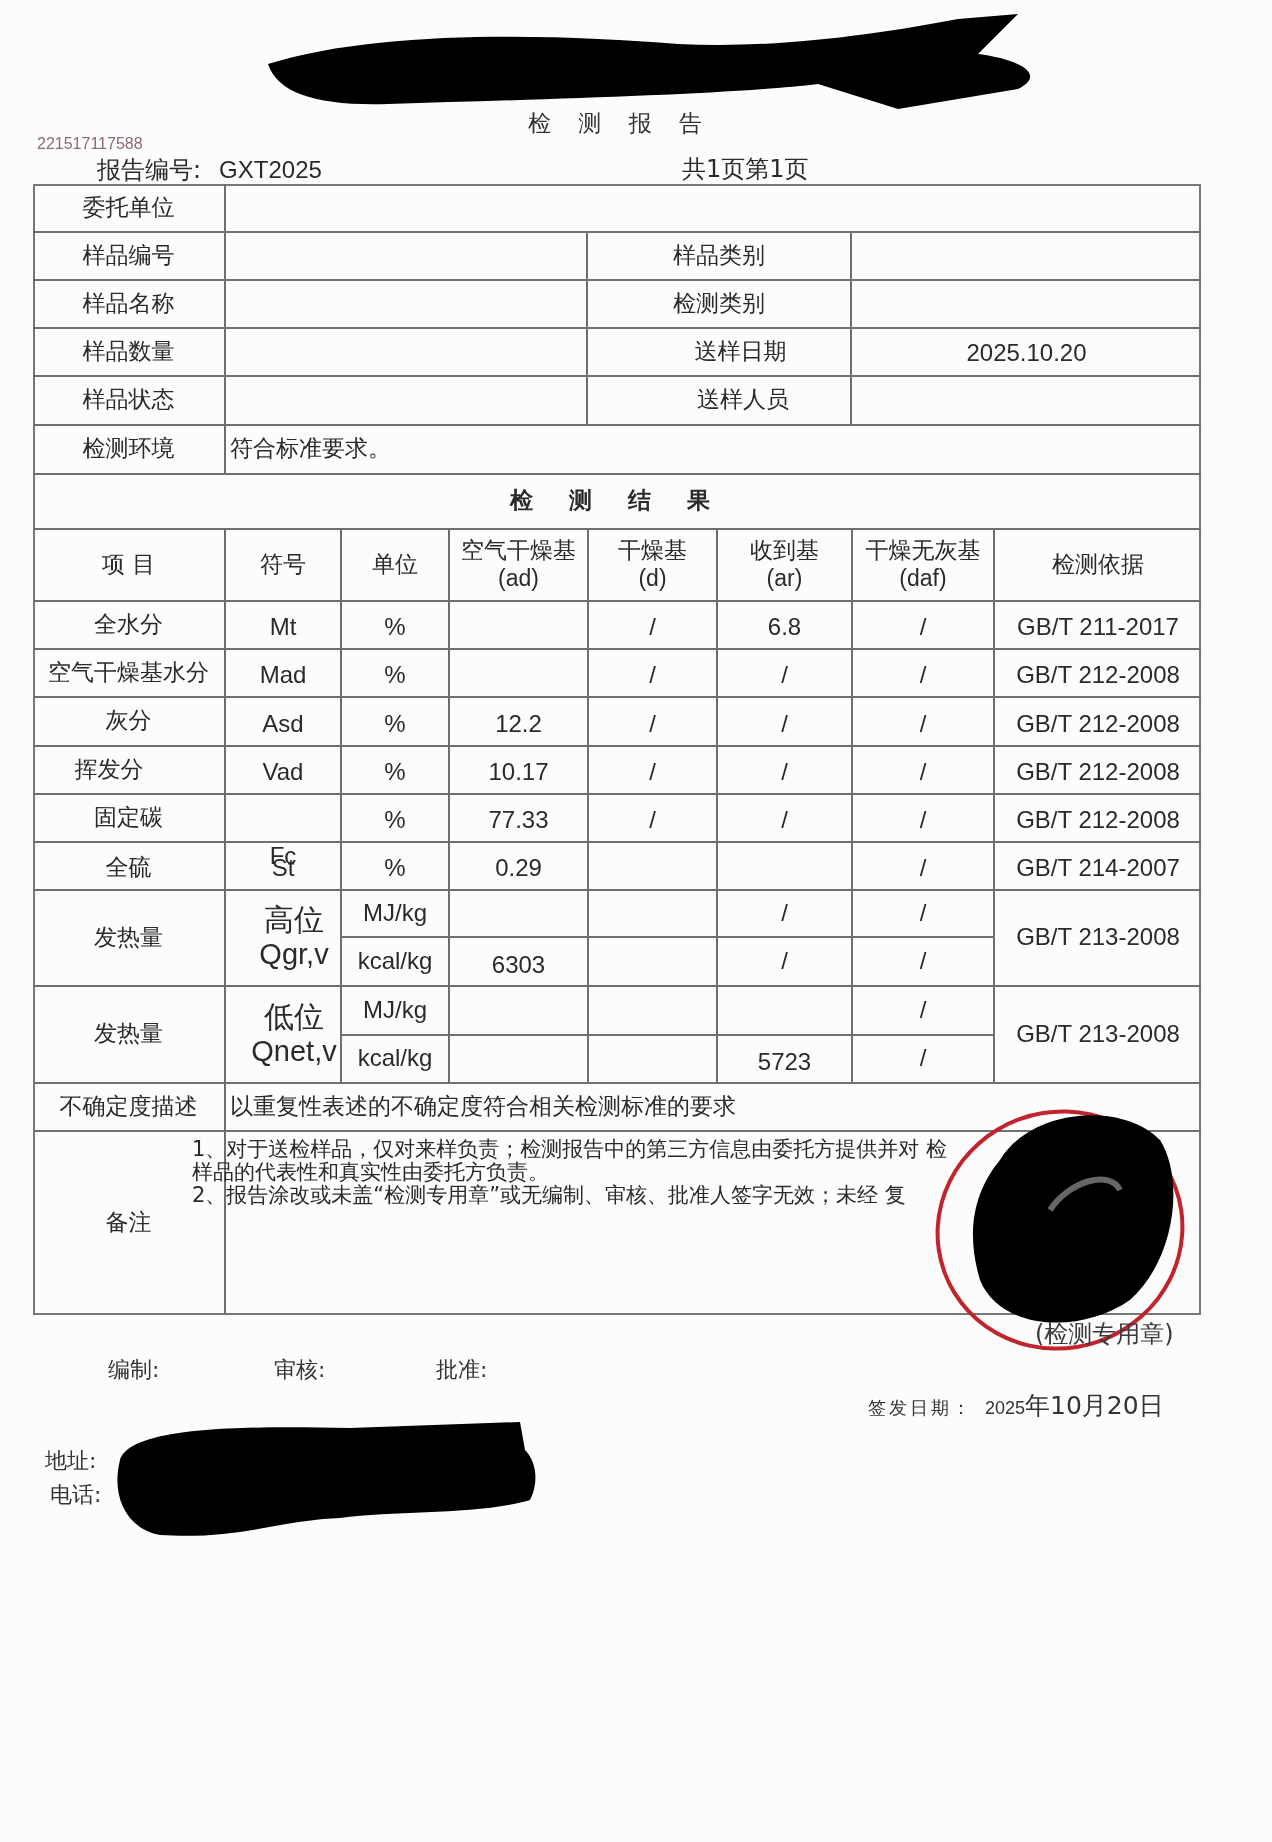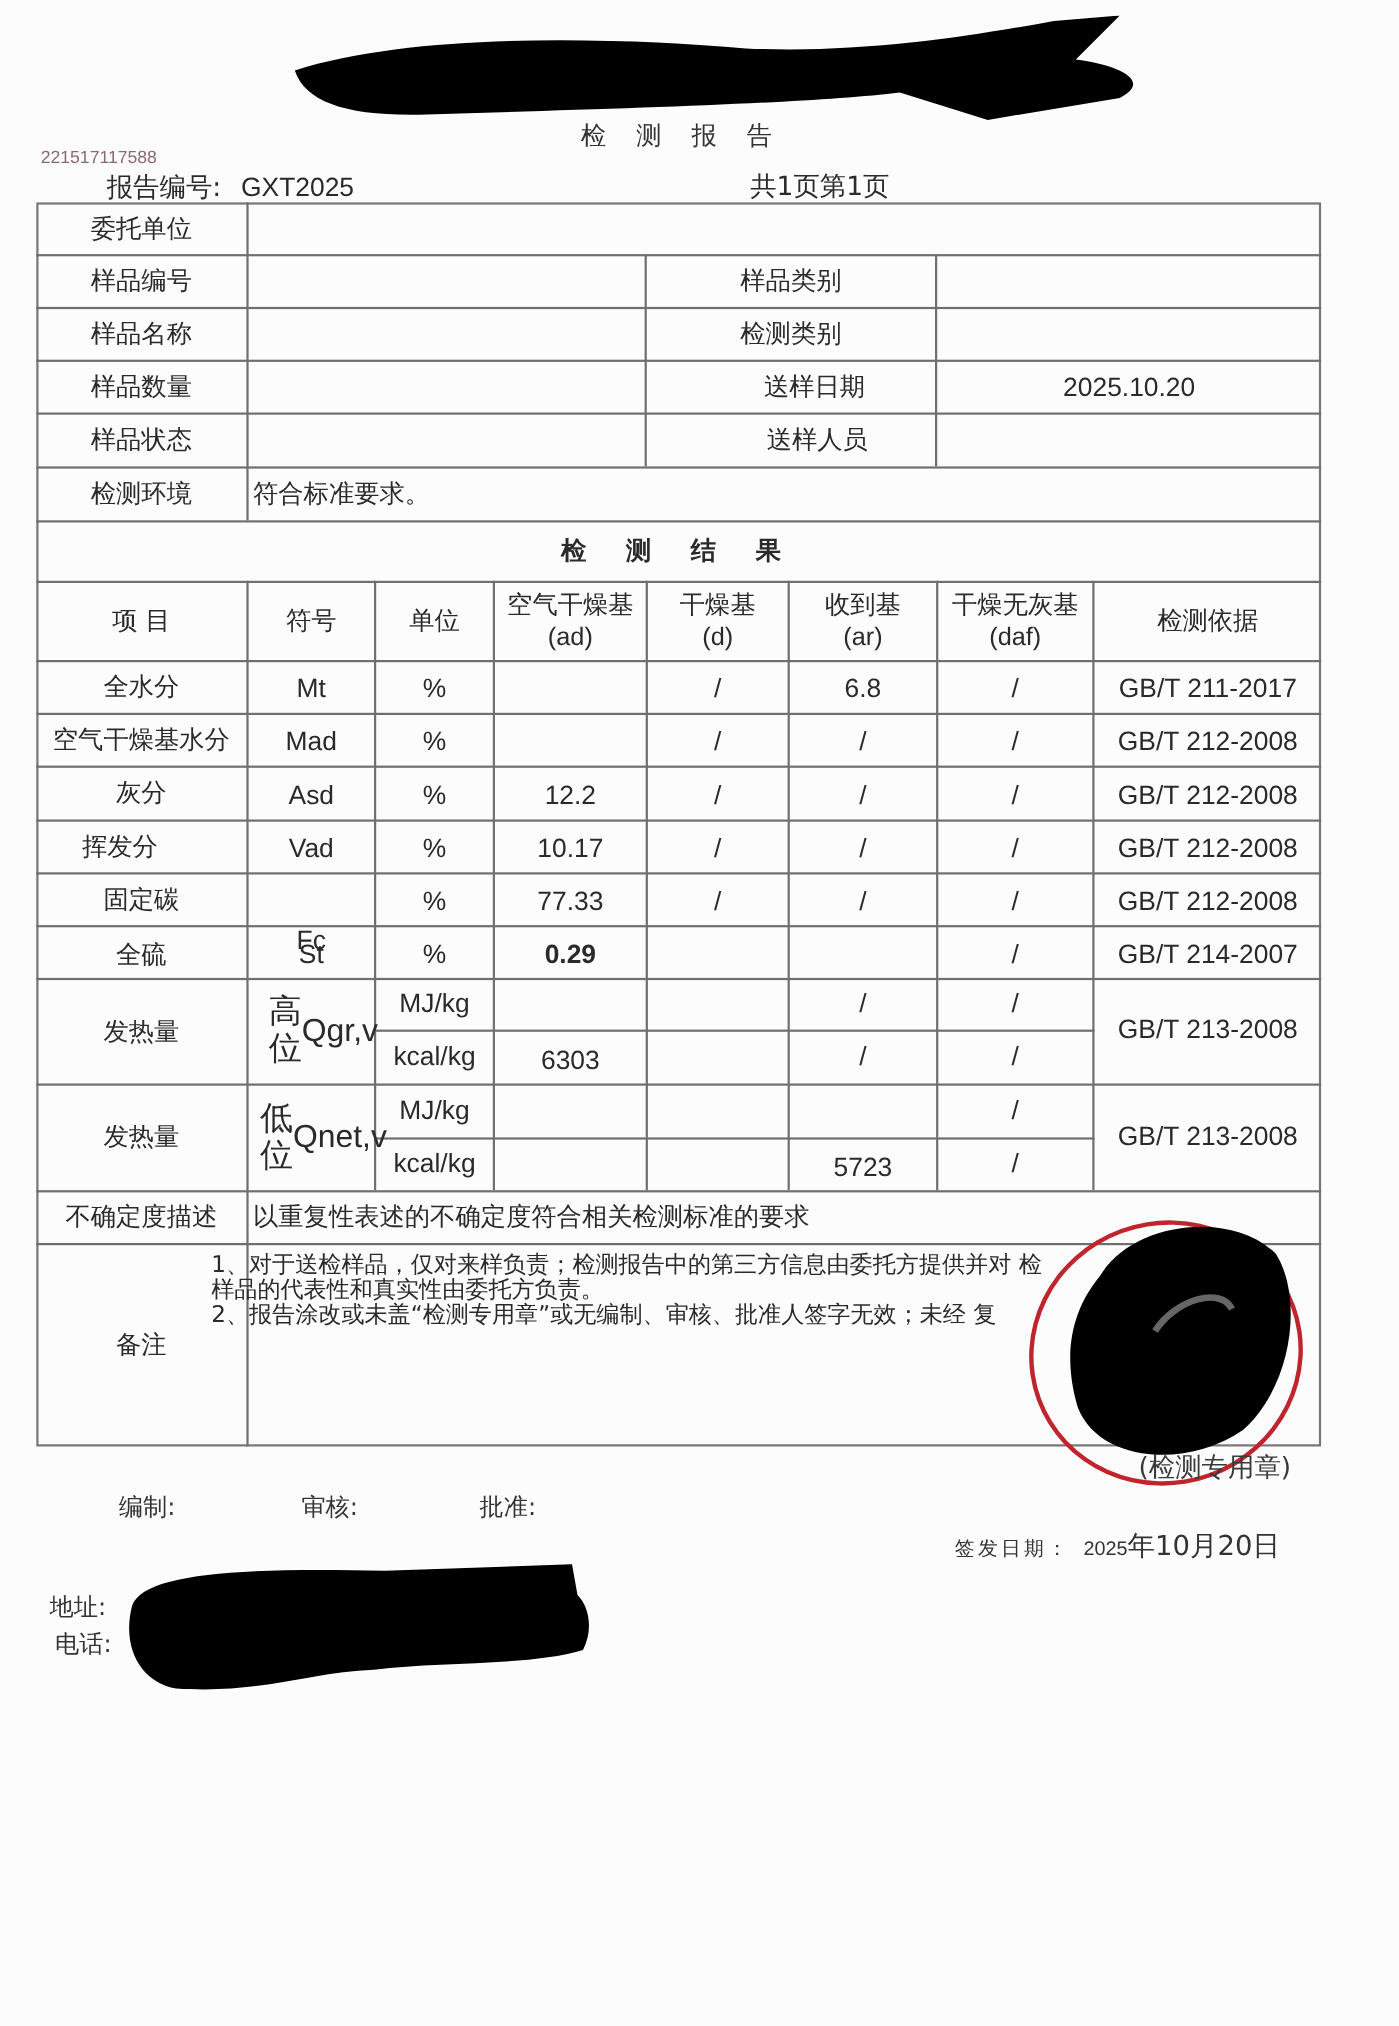--- a/index.html
+++ b/index.html
@@ -36,21 +36,21 @@
     .cell {
       position: absolute; display: flex; align-items: center; justify-content: center;
       text-align: center; font-size: 23px; color: #2a2a2a; box-sizing: border-box;
       font-family: "DejaVu Sans", sans-serif;
     }
     .cell.left { justify-content: flex-start; padding-left: 4px; }
     .num { font-family: "Liberation Sans", sans-serif; font-size: 24px; }
     .hdr2 { flex-direction: column; line-height: 28px; font-size: 23px; }
     .hdr2 .sub { font-family: "Liberation Sans", sans-serif; font-size: 23px; }
     .section-title { font-weight: bold; letter-spacing: 14px; font-size: 23px; }
-    .sym-big { flex-direction: row; line-height: 34px; padding-left: 22px; }
+    .sym-big { flex-direction: column; line-height: 34px; padding-left: 22px; }
     .sym-big .zh { font-size: 30px; }
     .sym-big .en { font-family: "Liberation Sans", sans-serif; font-size: 29px; }
     .notes {
       position: absolute; left: 192px; top: 1138px; width: 985px;
       font-size: 21px; line-height: 23px; color: #2a2a2a; text-align: left;
     }
     .notes div { white-space: nowrap; overflow: hidden; }
 
     .stamp-ring {
       left: 935px; top: 1110px; width: 250px; height: 240px;
@@ -201,21 +201,21 @@
     <div class="cell num" style="left: 226px; top: 796px; width: 114px; height: 48px; margin-top: 36px;">Fc</div>
     <div class="cell num" style="left: 342px; top: 796px; width: 106px; height: 48px;">%</div>
     <div class="cell num" style="left: 450px; top: 796px; width: 137px; height: 48px;">77.33</div>
     <div class="cell num" style="left: 589px; top: 796px; width: 127px; height: 48px;">/</div>
     <div class="cell num" style="left: 718px; top: 796px; width: 133px; height: 48px;">/</div>
     <div class="cell num" style="left: 853px; top: 796px; width: 140px; height: 48px;">/</div>
     <div class="cell num" style="left: 995px; top: 796px; width: 206px; height: 48px;">GB/T  212-2008</div>
     <div class="cell" style="left: 33px; top: 841px; width: 191px; height: 52px;">全硫</div>
     <div class="cell num" style="left: 226px; top: 844px; width: 114px; height: 48px;">St</div>
     <div class="cell num" style="left: 342px; top: 844px; width: 106px; height: 48px;">%</div>
-    <div class="cell num" style="left: 450px; top: 844px; width: 137px; height: 48px; font-weight: bold;">0.29</div>
+    <div class="cell num" style="left: 450px; top: 844px; width: 137px; height: 48px;">0.29</div>
     <div class="cell num" style="left: 589px; top: 844px; width: 127px; height: 48px;"></div>
     <div class="cell num" style="left: 718px; top: 844px; width: 133px; height: 48px;"></div>
     <div class="cell num" style="left: 853px; top: 844px; width: 140px; height: 48px;">/</div>
     <div class="cell num" style="left: 995px; top: 844px; width: 206px; height: 48px;">GB/T  214-2007</div>
   </div>
 
 <div class="cell" style="left:33px;top:889px;width:191px;height:96px">发热量</div>
 <div class="cell sym-big" style="left:226px;top:889px;width:114px;height:96px">
   <span class="zh">高位</span>
   <span class="en">Qgr,v</span>

